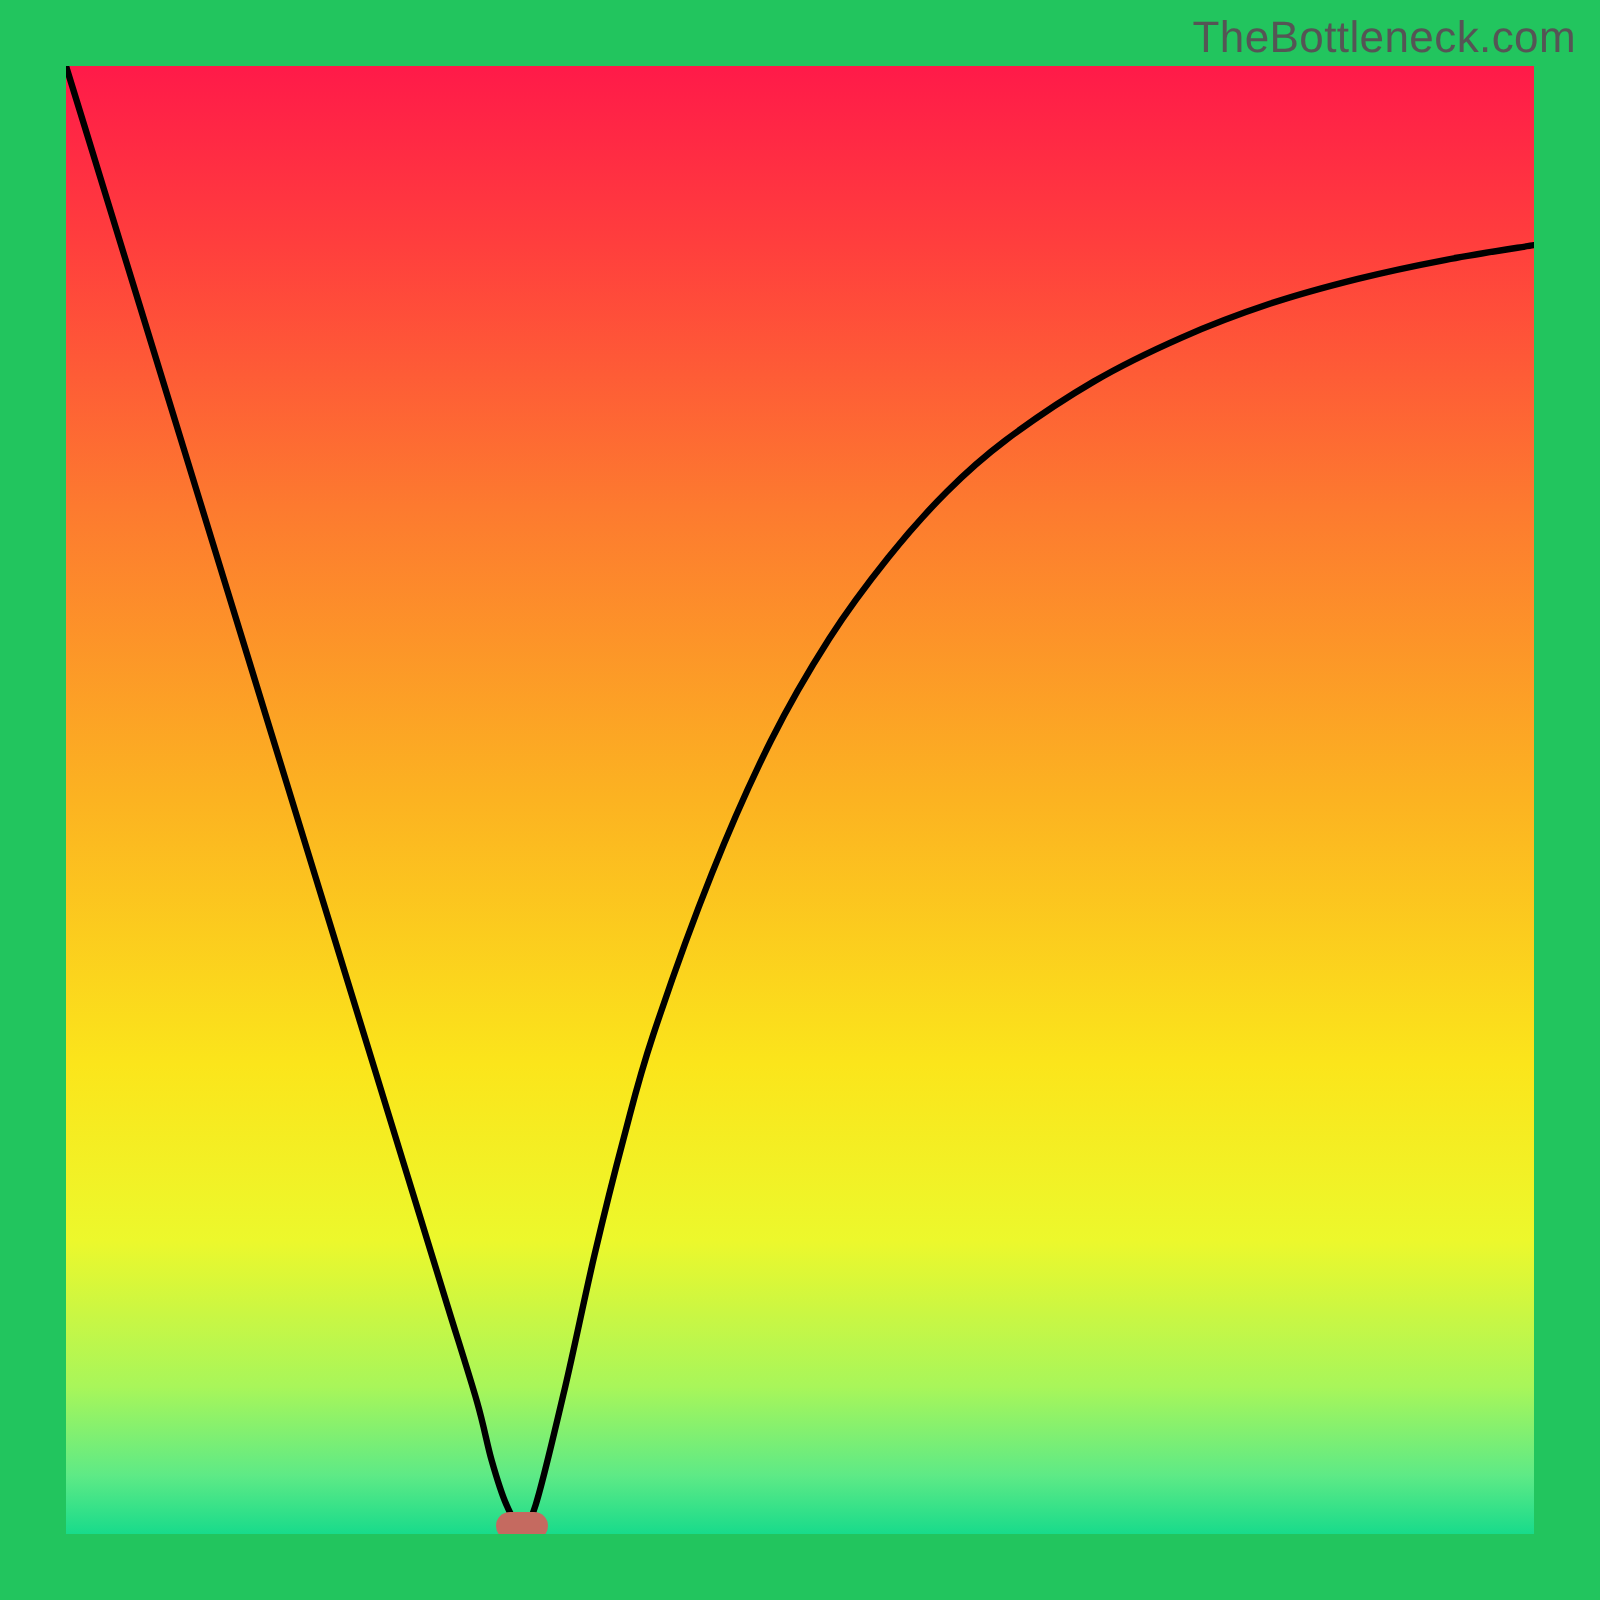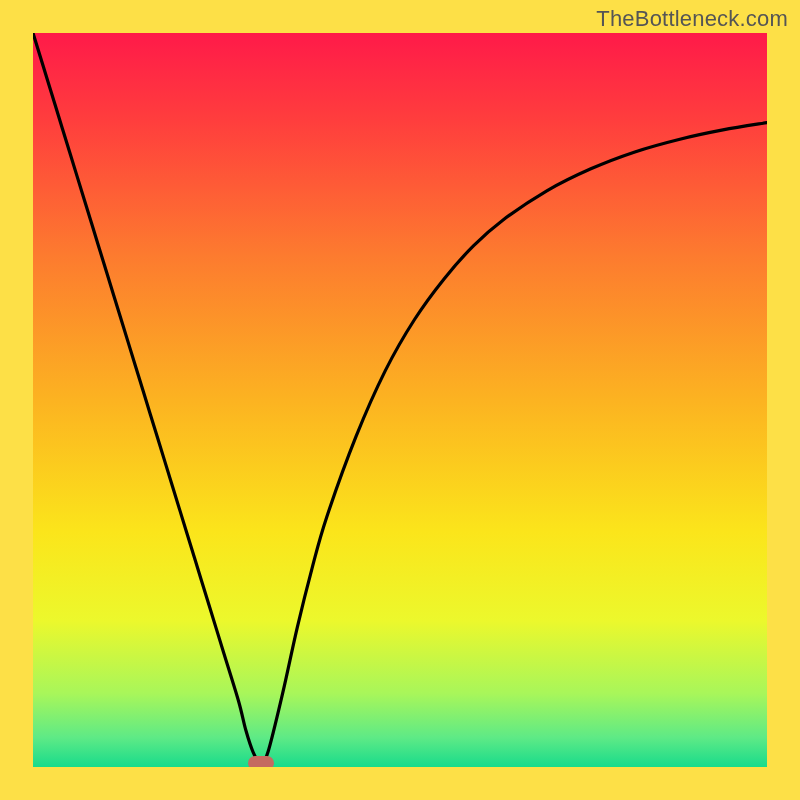--- a/index.html
+++ b/index.html
@@ -8,21 +8,21 @@
     width: 800px;
     height: 800px;
     overflow: hidden;
     background: #000;
     font-family: Arial, Helvetica, sans-serif;
   }
   .frame {
     position: relative;
     width: 800px;
     height: 800px;
-    background: #fde047;
+    background: #22c55e;
   }
   .plot-area {
     position: absolute;
     left: 33px;
     top: 33px;
     width: 734px;
     height: 734px;
     overflow: hidden;
   }
   .watermark {

